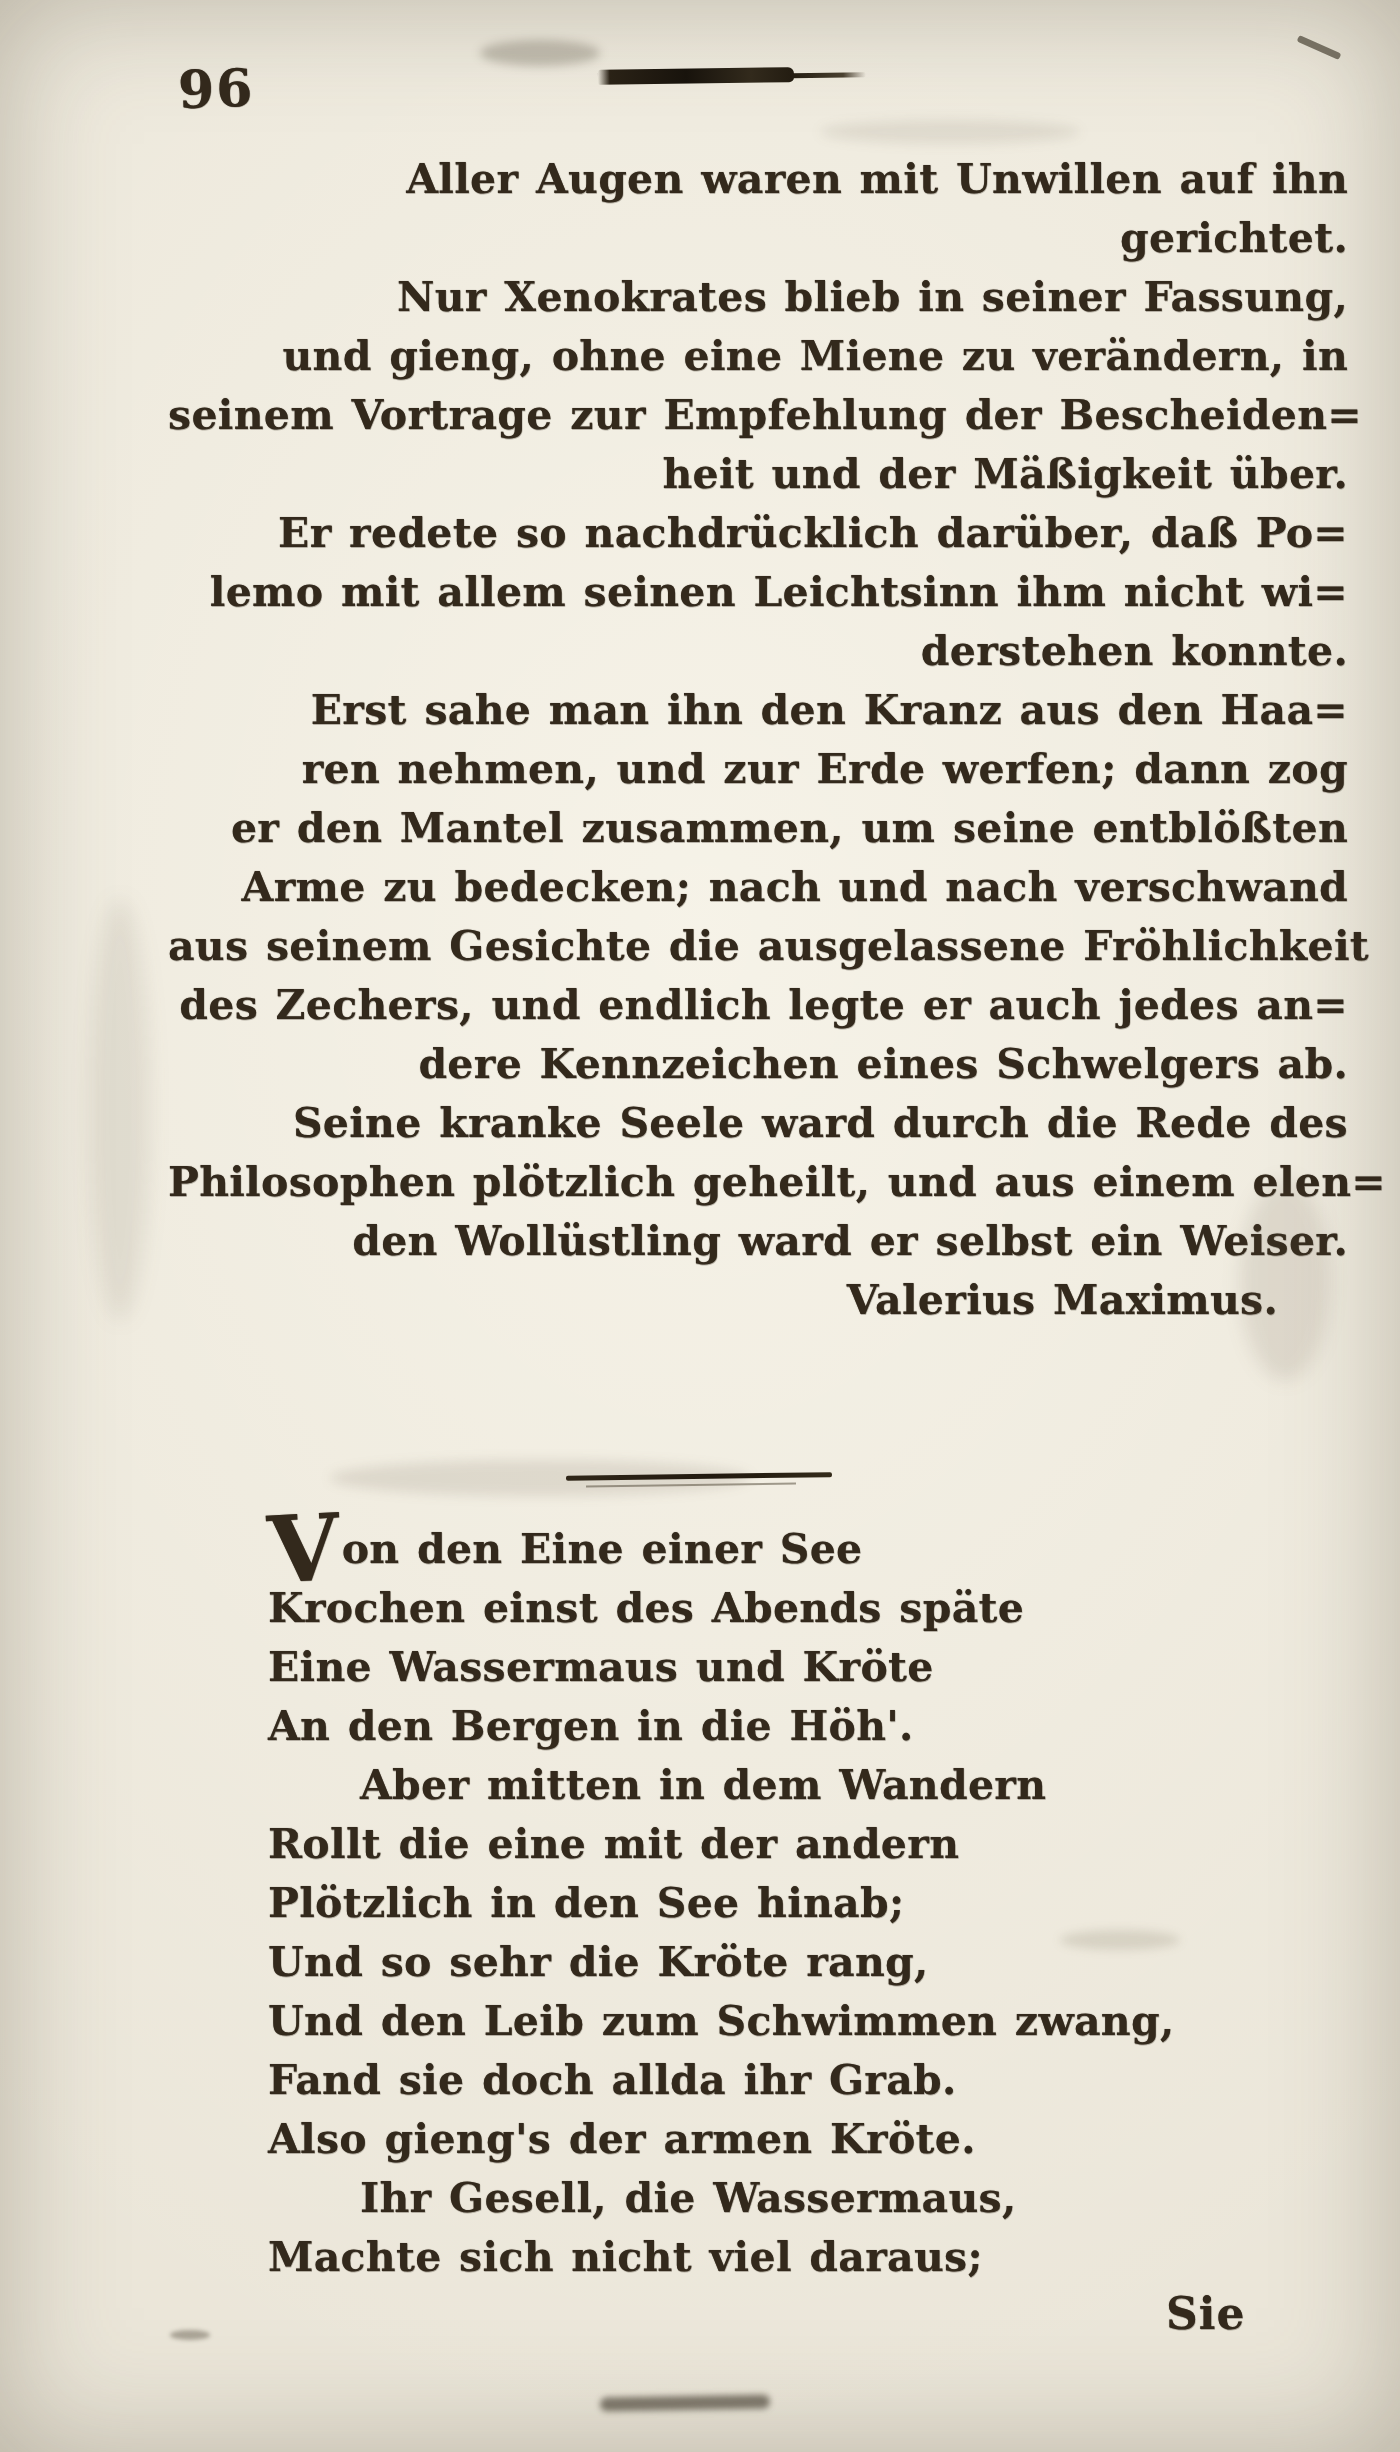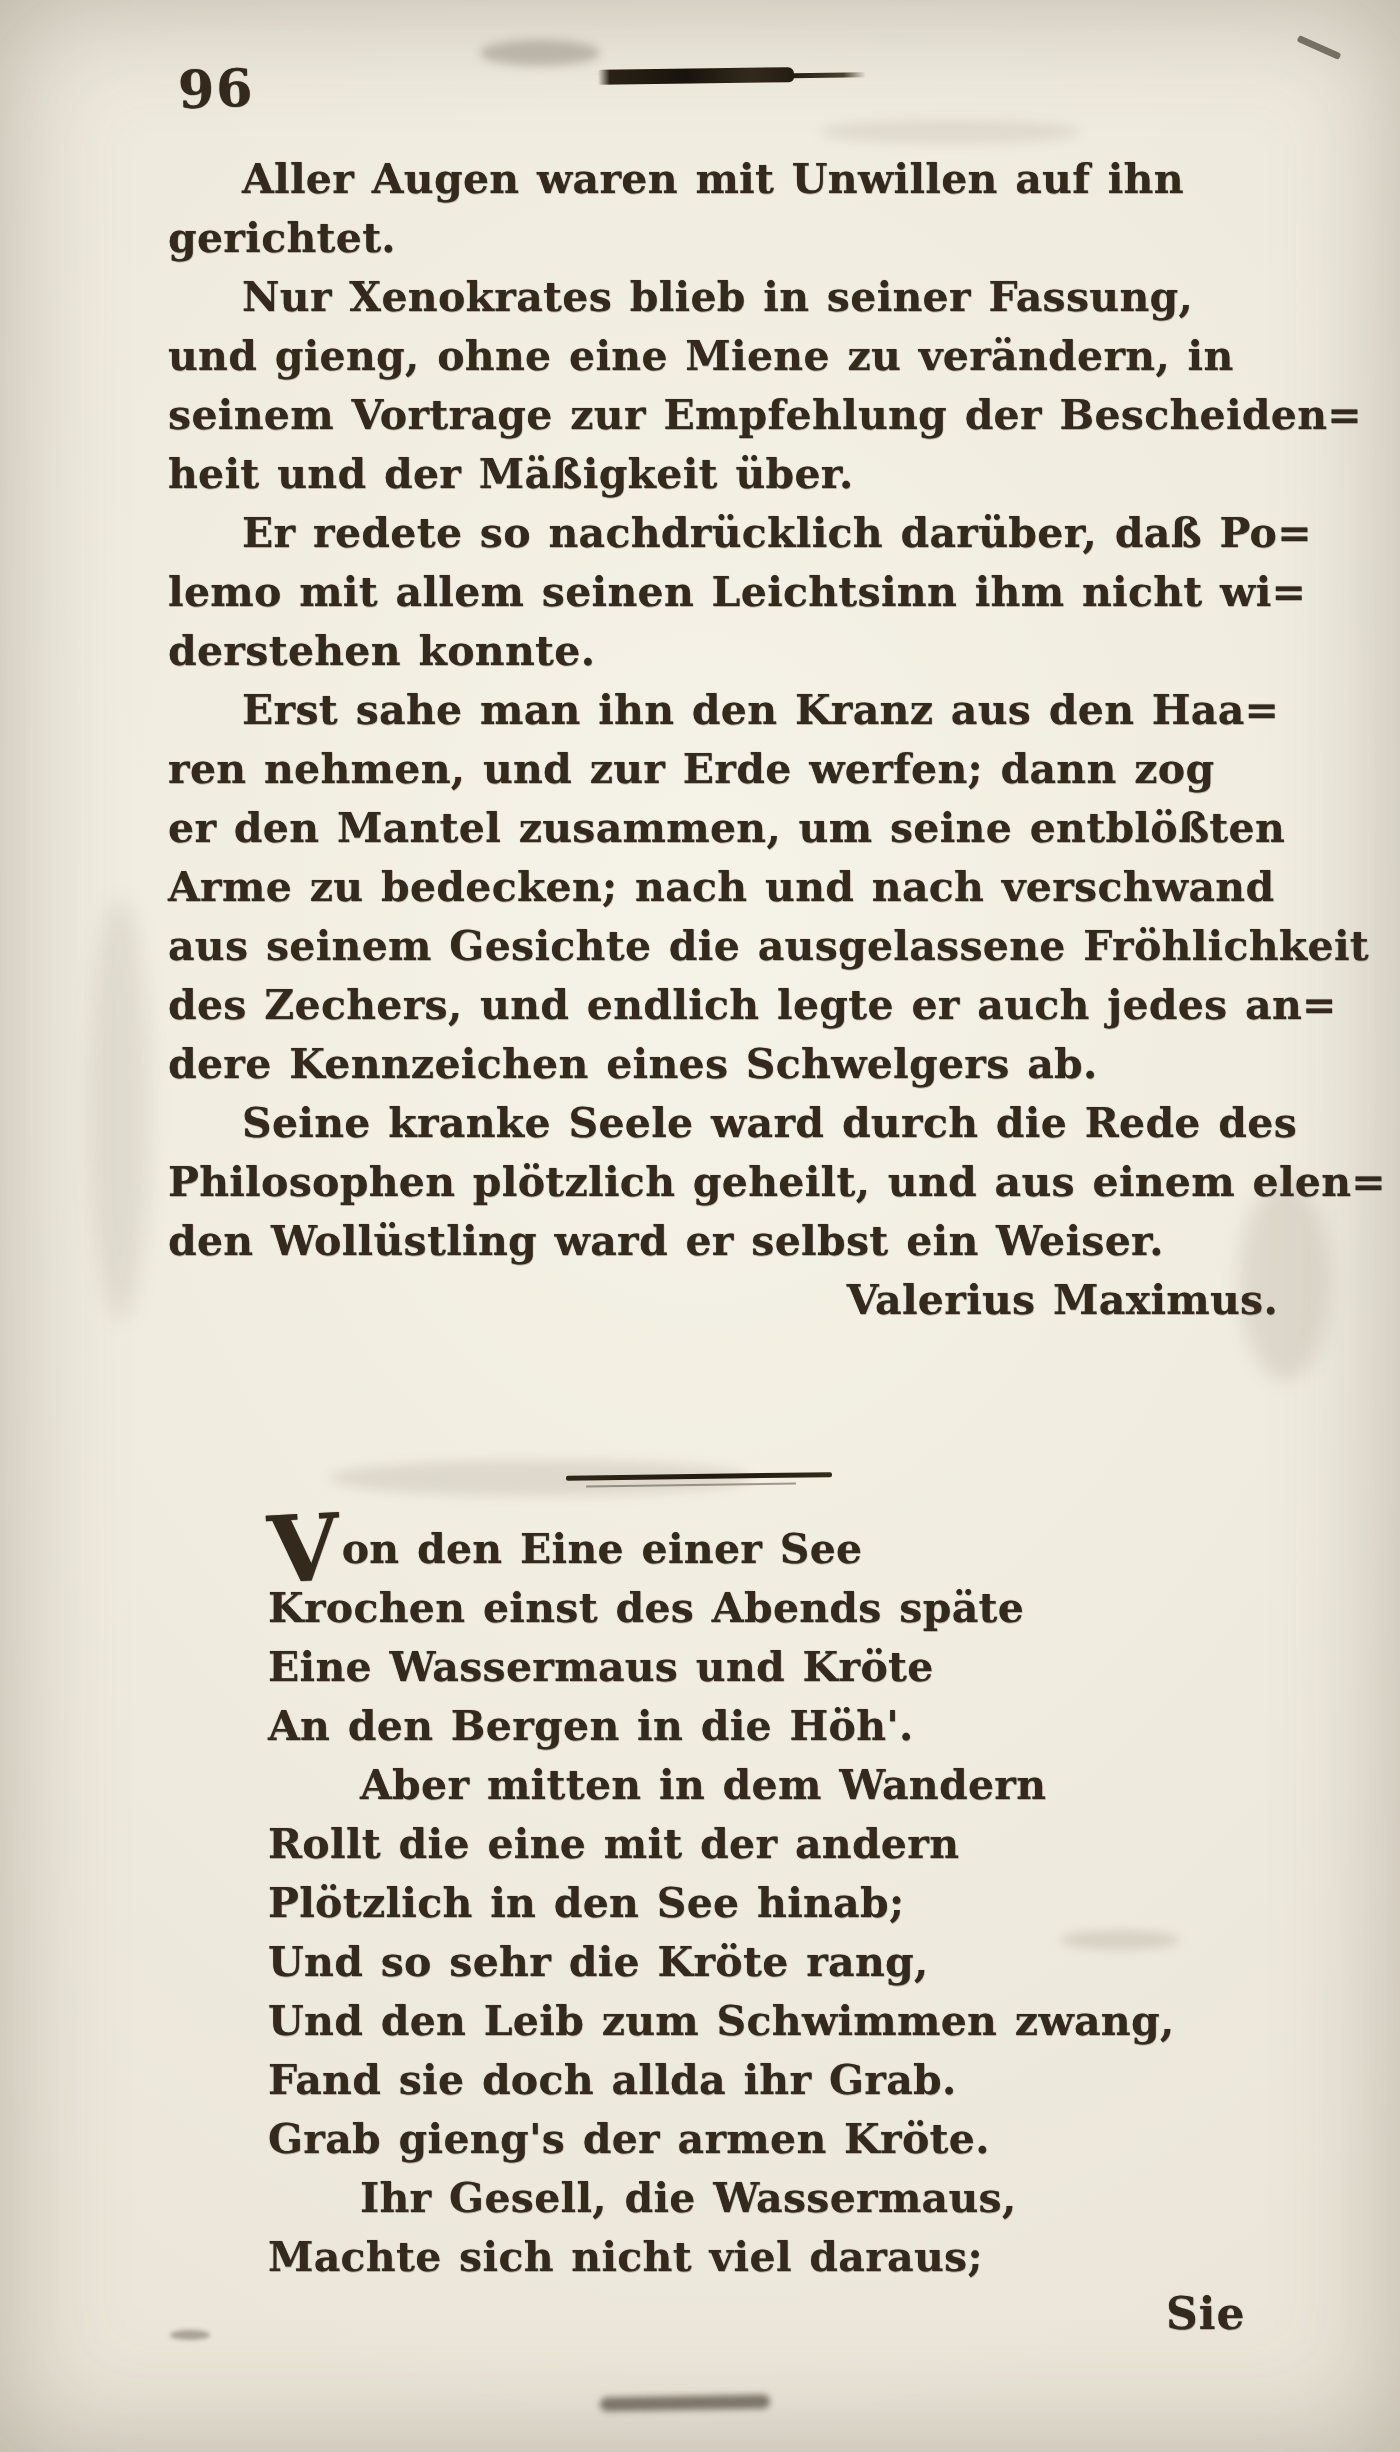--- a/index.html
+++ b/index.html
@@ -45,21 +45,21 @@
   .corner-mark{
     position:absolute;left:1296px;top:44px;width:46px;height:7px;
     background:#4a4334;transform:rotate(24deg);border-radius:3px;opacity:.7;
   }
   .prose{
     position:absolute;left:168px;top:150px;width:1180px;
     font-size:41px;line-height:59px;
     letter-spacing:0.3px;word-spacing:3px;
     white-space:nowrap;
   }
-  .prose .line{height:59px;}
+  .prose .line{height:59px;text-align:right;}
   .prose .line.in{padding-left:74px;}
   .attribution{
     text-align:right;padding-right:70px;height:59px;
   }
   .poem-title{
     position:absolute;left:140px;top:1356px;width:1180px;margin:0;
     font-size:64px;line-height:74px;text-align:center;
     letter-spacing:1px;word-spacing:8px;font-weight:700;
   }
   .title-rule{
@@ -140,21 +140,21 @@
     <div class="pline"><span class="dropcap">V</span><span>on den Eine einer See</span></div>
     <div class="pline">Krochen einst des Abends späte</div>
     <div class="pline">Eine Wassermaus und Kröte</div>
     <div class="pline">An den Bergen in die Höh'.</div>
     <div class="pline ind2">Aber mitten in dem Wandern</div>
     <div class="pline">Rollt die eine mit der andern</div>
     <div class="pline">Plötzlich in den See hinab;</div>
     <div class="pline">Und so sehr die Kröte rang,</div>
     <div class="pline">Und den Leib zum Schwimmen zwang,</div>
     <div class="pline">Fand sie doch allda ihr Grab.</div>
-    <div class="pline">Grab gieng's der armen Kröte.</div>
+    <div class="pline">Also gieng's der armen Kröte.</div>
     <div class="pline ind2">Ihr Gesell, die Wassermaus,</div>
     <div class="pline">Machte sich nicht viel daraus;</div>
   </div>
 
   <div class="catchword ink">Sie</div>
 
   <div class="smudge sm1"></div>
   <div class="smudge sm2"></div>
   <div class="smudge sm3"></div>
   <div class="smudge sm4"></div>

